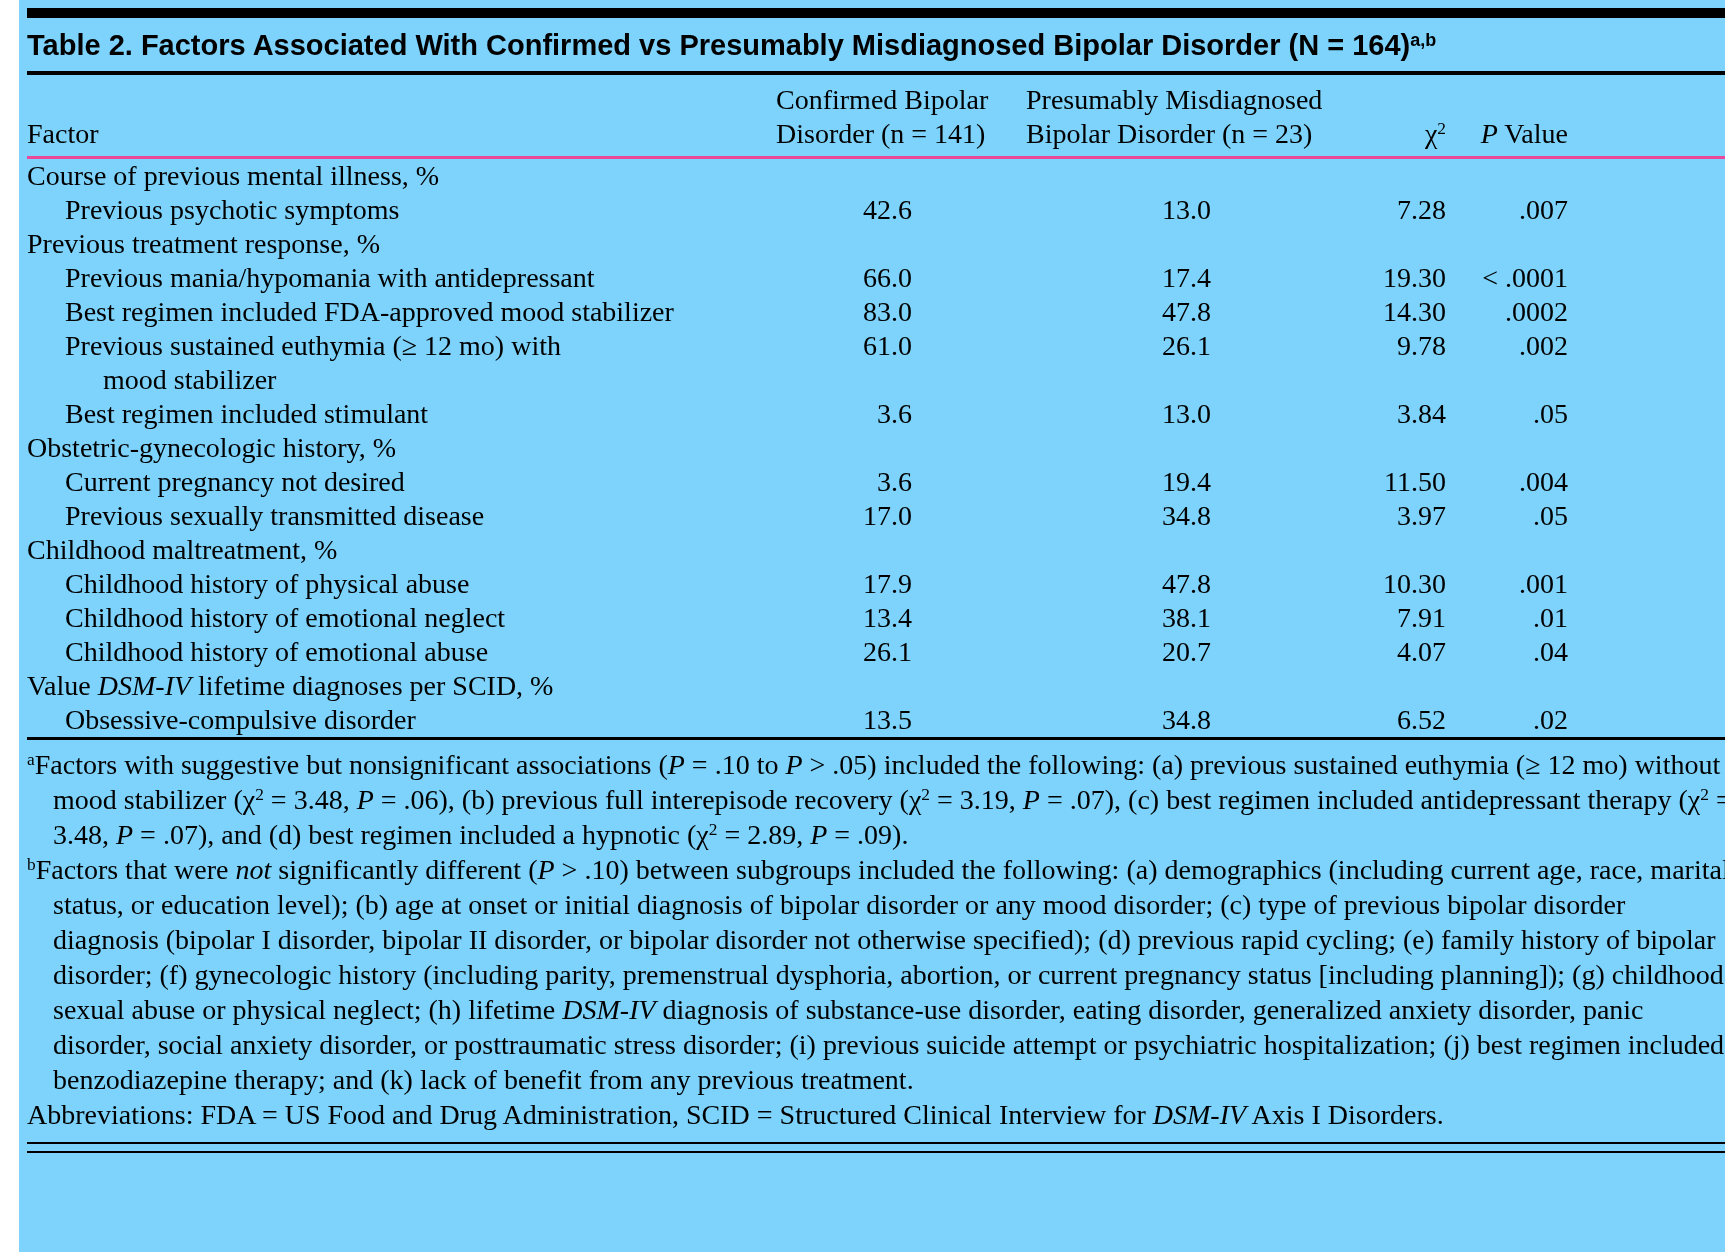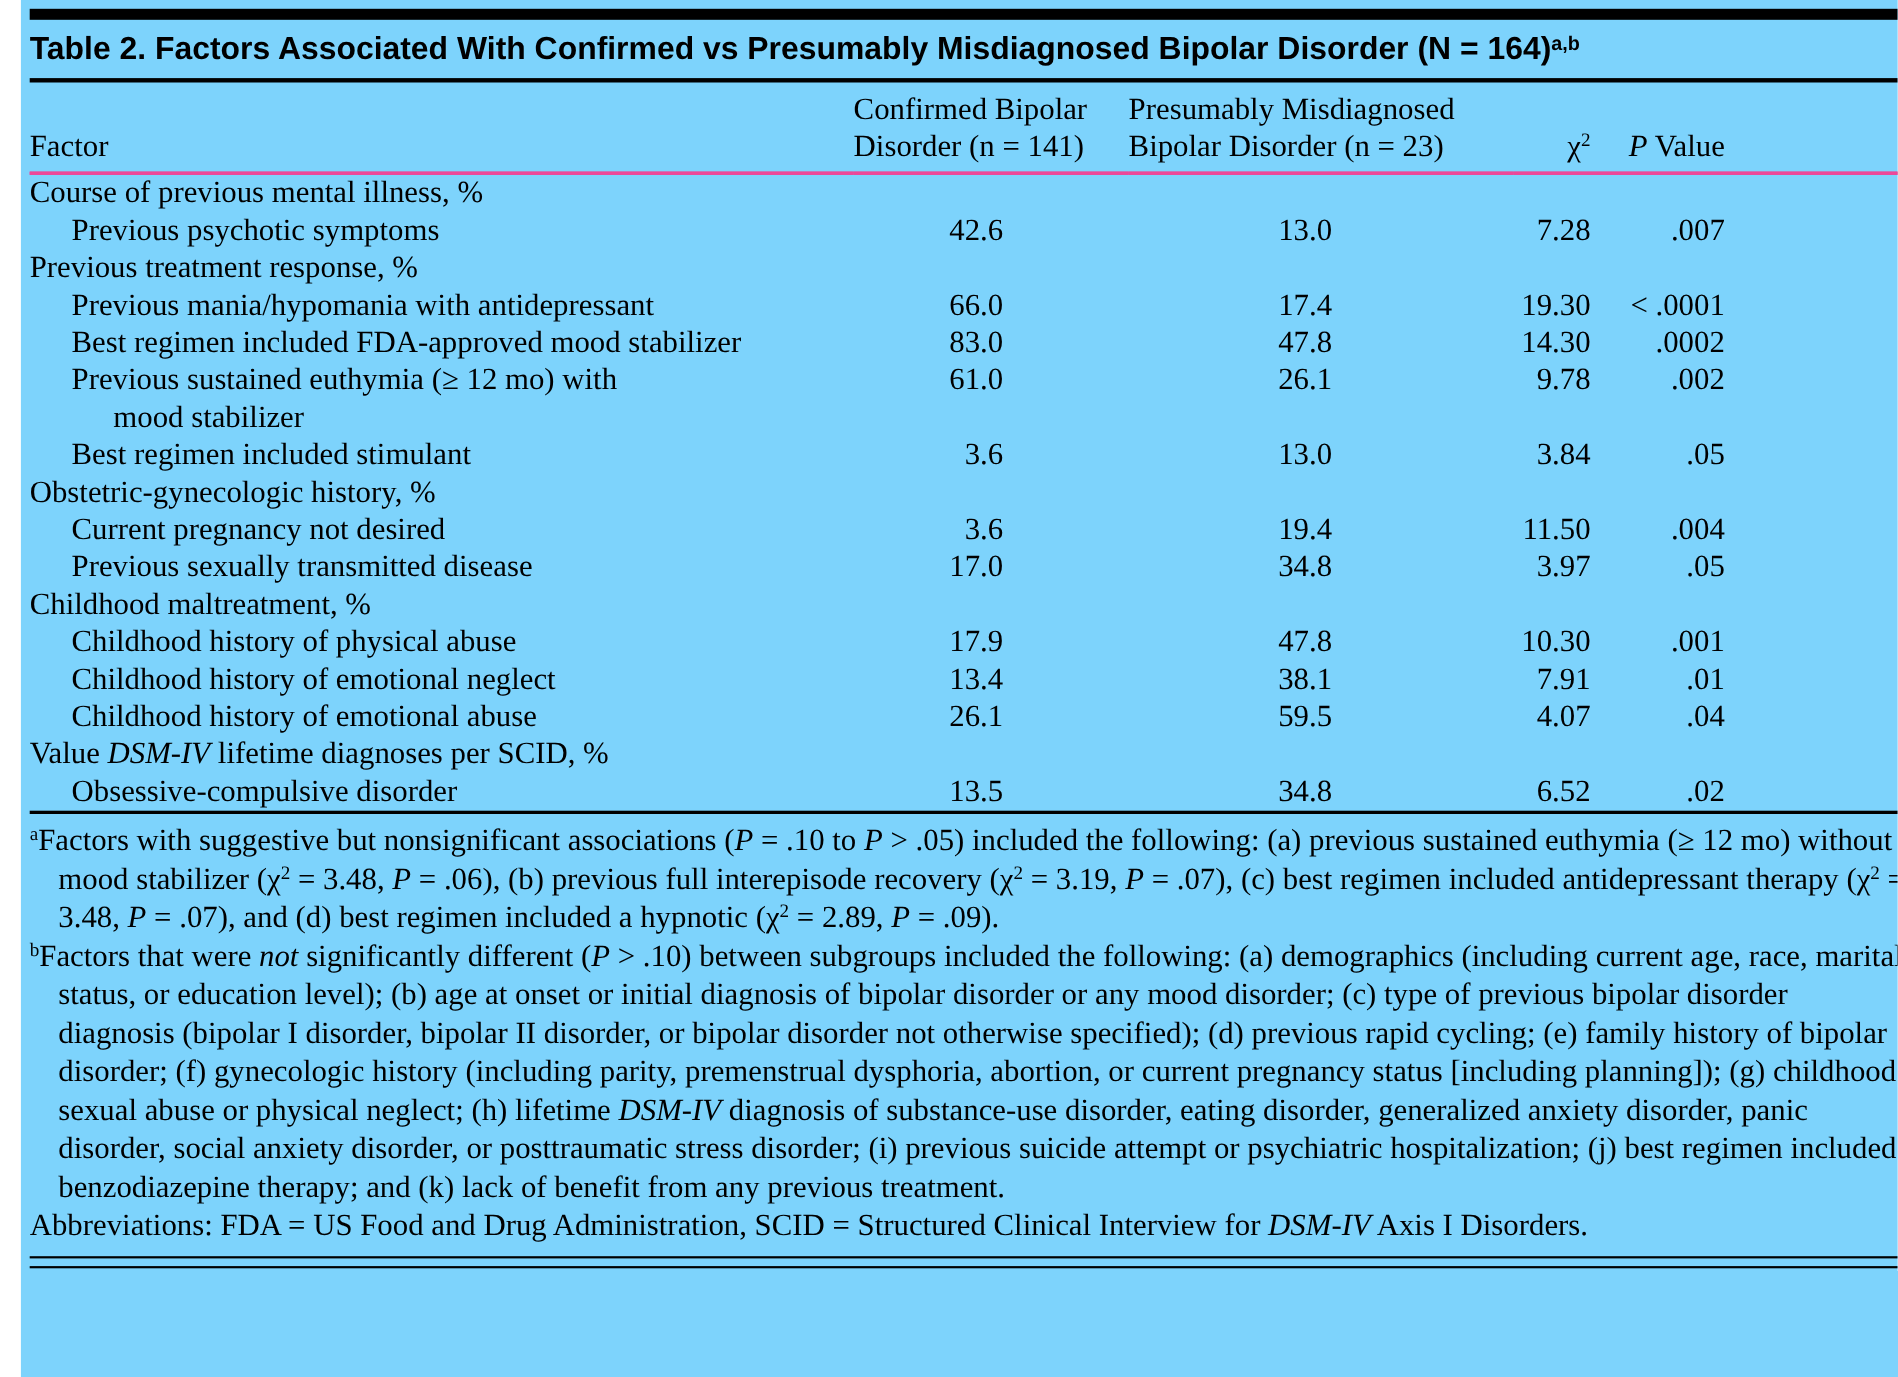--- a/index.html
+++ b/index.html
@@ -181,21 +181,21 @@
         <tr>
           <td class="factor item"><span>Childhood history of emotional neglect</span></td>
           <td class="num c-conf">13.4</td>
           <td class="num c-mis">38.1</td>
           <td class="num c-chi">7.91</td>
           <td class="num c-p">.01</td>
         </tr>
         <tr>
           <td class="factor item"><span>Childhood history of emotional abuse</span></td>
           <td class="num c-conf">26.1</td>
-          <td class="num c-mis">59.5</td>
+          <td class="num c-mis">20.7</td>
           <td class="num c-chi">4.07</td>
           <td class="num c-p">.04</td>
         </tr>
         <tr>
           <td class="factor section"><span>Value </span><span class="it">DSM-IV</span><span> lifetime diagnoses per SCID, %</span></td>
           <td class="num c-conf"></td>
           <td class="num c-mis"></td>
           <td class="num c-chi"></td>
           <td class="num c-p"></td>
         </tr>

